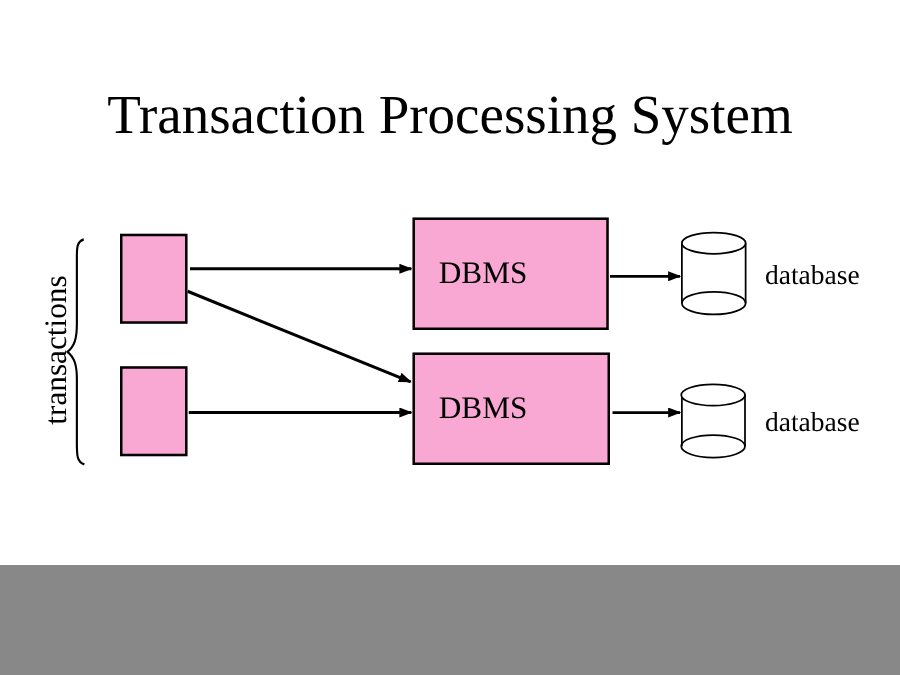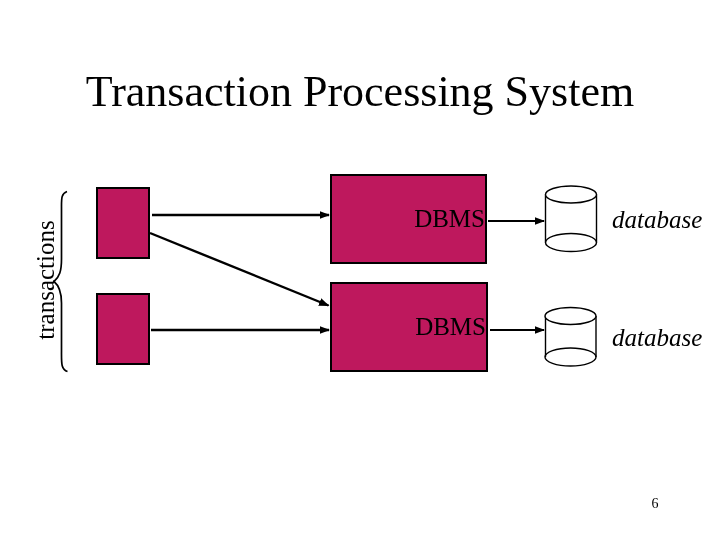--- a/index.html
+++ b/index.html
@@ -1,18 +1,18 @@
 <!DOCTYPE html>
 <html><head>
 <meta charset="utf-8">
 <style>
   html, body { margin: 0; padding: 0; background: #888; }
   .slide {
     position: relative;
-    width: 720px; height: 540px;
+    width: 720px; height: 452px;
     background: #ffffff;
     overflow: hidden;
     font-family: "Liberation Serif", "DejaVu Serif", serif;
     color: #000000;
   }
   .abs { position: absolute; }
   .title {
     left: 0; top: 62px; width: 720px; height: 60px;
     line-height: 60px; text-align: center;
     font-size: 44px; white-space: nowrap;
@@ -22,32 +22,32 @@
     font-size: 25px; white-space: nowrap;
   }
   .vlabel > span {
     position: absolute;
     transform: translate(-50%, -50%) rotate(-90deg);
     display: inline-block;
   }
   .box {
     box-sizing: border-box;
     border: 2px solid #000;
-    background: #be185d;
-    display: flex; align-items: center; justify-content: flex-end;
+    background: #f9a8d4;
+    display: flex; align-items: center; justify-content: flex-start; padding-left: 19px;
   }
   .client1 { left: 96px; top: 187px; width: 54px; height: 72px; }
   .client2 { left: 96px; top: 293px; width: 54px; height: 72px; }
   .dbms1   { left: 330px; top: 174px; width: 157px; height: 90px; }
   .dbms2   { left: 330px; top: 282px; width: 158px; height: 90px; }
   .tpbox   { left: 78px;  top: 402px; width: 518px; height: 51px; }
   .boxlabel { font-size: 25px; white-space: pre; }
   .dblabel {
     left: 612px; height: 30px; line-height: 30px;
-    font-size: 25px; white-space: nowrap; font-style: italic;
+    font-size: 22px; white-space: nowrap;
   }
   .dblabel1 { top: 205px; }
   .dblabel2 { top: 323px; }
   .pagenum {
     left: 640px; top: 494px; width: 30px; height: 20px;
     line-height: 20px; text-align: center; font-size: 14px;
   }
   .layer { left: 0; top: 0; width: 720px; height: 540px; pointer-events: none; }
 </style>
 </head>

